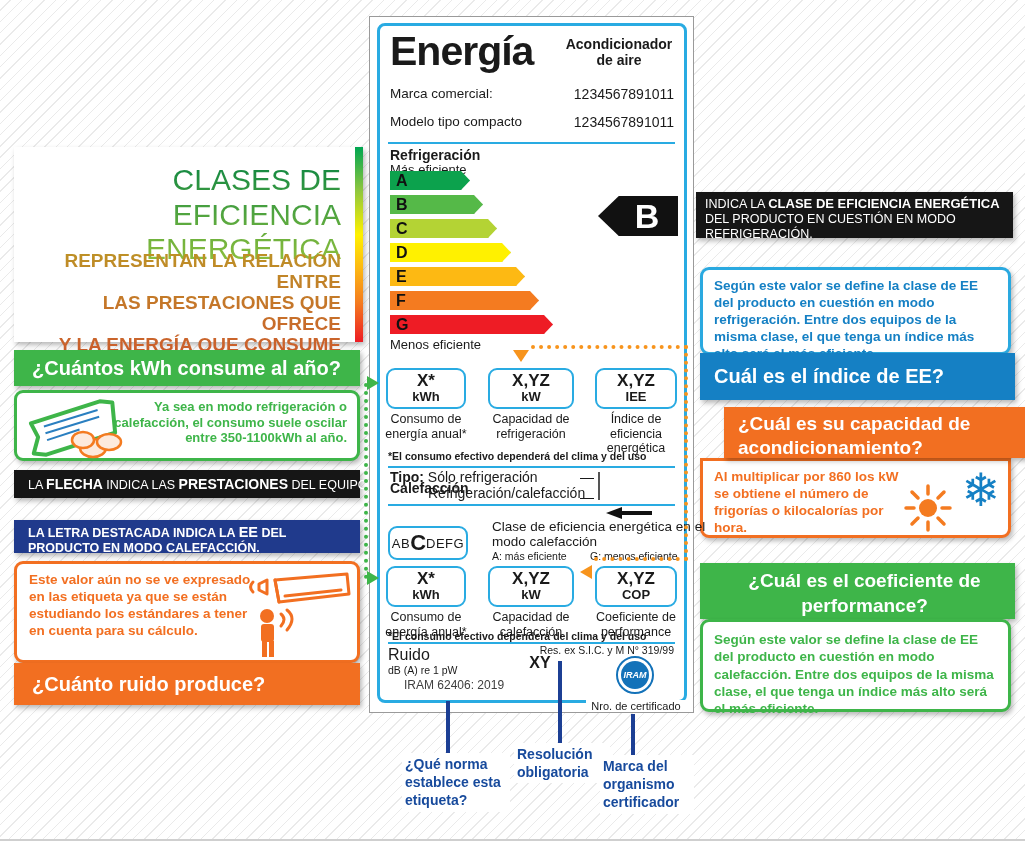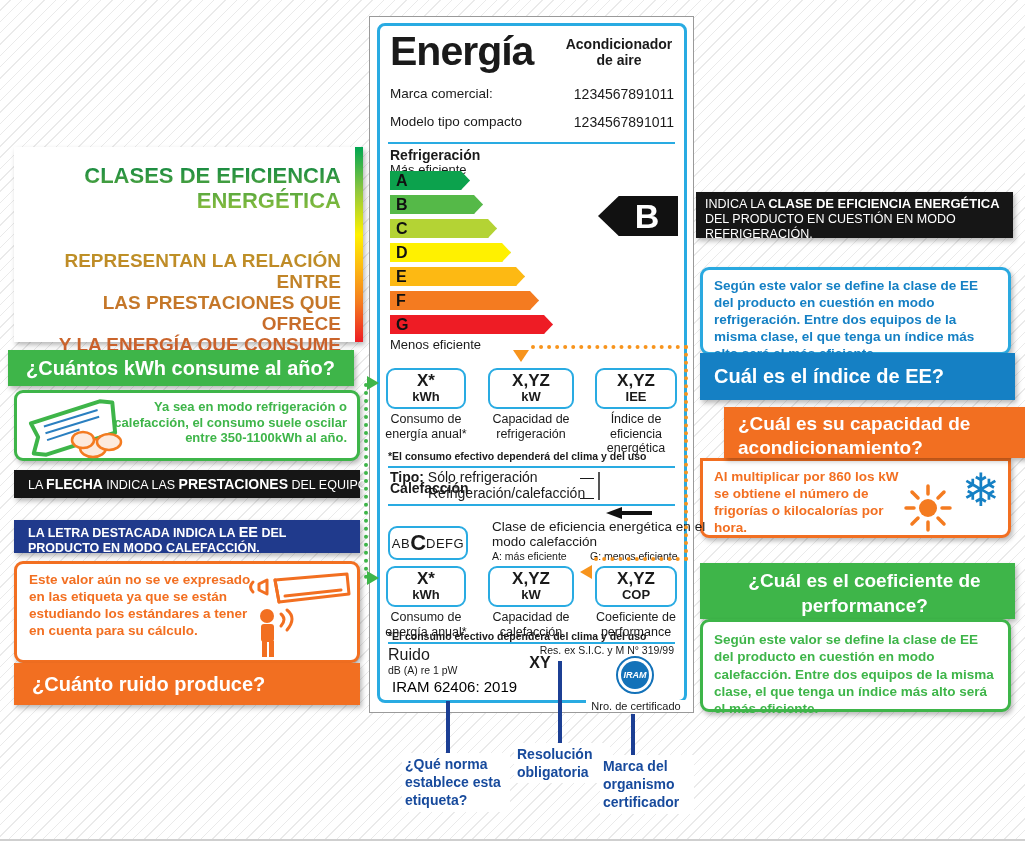--- a/index.html
+++ b/index.html
@@ -45,44 +45,44 @@
   #heat-scale-box{ left:8px; top:500px; width:80px; height:34px; border:2px solid #29abe2; border-radius:9px;
     display:flex; align-items:center; justify-content:center; background:#fff;}
   #heat-scale-box span{ font-size:13px; color:#1a1a1a; letter-spacing:.5px;}
   #heat-scale-box span.hl{ font-size:22px; font-weight:bold; letter-spacing:0;}
   .heat-head{ left:112px; top:493px; width:226px; font-size:13.5px; line-height:1.12; color:#1a1a1a;}
   .heat-note{ font-size:10.5px; color:#1a1a1a;}
   .noise-h{ left:8px; top:620px; font-size:16px; color:#1a1a1a;}
   .noise-s{ left:8px; top:638px; font-size:10.5px; color:#1a1a1a;}
   .noise-v{ left:130px; top:628px; width:60px; text-align:center; font-size:16px; font-weight:bold; color:#1a1a1a;}
   .noise-res{ right:10px; top:618px; font-size:10.5px; color:#1a1a1a;}
-  .noise-std{ left:12px; top:652px; font-size:15px; color:#000000;}
+  .noise-std{ left:24px; top:652px; font-size:12px; color:#404040;}
   #iram-logo{ left:236px; top:630px; width:38px; height:38px; border:2px solid #1372b9; border-radius:50%;
     background:#fff; display:flex; align-items:center; justify-content:center;}
   #iram-logo .disc{ width:28px; height:28px; border-radius:50%; background:#1372b9; color:#fff;
     font-size:9px; font-style:italic; font-weight:bold; display:flex; align-items:center; justify-content:center;}
   #cert-note{ left:586px; top:700px; width:100px; font-size:11px; color:#1a1a1a; z-index:4; background:#fff; text-align:center;}
 
   
   #left-card{ left:14px; top:147px; width:349px; height:195px; background:#fff; z-index:2;}
   #left-grad{ position:absolute; right:0; top:0; width:8px; height:100%;
     background:linear-gradient(180deg,#00a651 0%,#8dc63f 22%,#fff100 45%,#fdb913 62%,#f47b20 80%,#ed1c24 100%);}
   .lc-title{ position:absolute; right:22px; top:16px; width:320px; text-align:right;
-    font-size:22px; font-weight:bold; line-height:1.15; color:#1d9548;}
+    font-size:30px; font-weight:normal; line-height:1.15; color:#1d9548;}
   .lc-sub{ position:absolute; right:22px; top:104px; width:320px; text-align:right;
     font-size:19px; font-weight:bold; line-height:1.1; color:#c08a28;}
   @supports (-webkit-background-clip: text){
     .lc-title{ background-image:linear-gradient(180deg,#0f8742 0%,#94c23c 100%); -webkit-background-clip:text; background-clip:text; color:transparent;}
     .lc-sub{ background-image:linear-gradient(180deg,#bd9226 0%,#cc5c2c 100%); -webkit-background-clip:text; background-clip:text; color:transparent;}
   }
   .bar-green{ background:#3eb549; color:#fff; }
   .bar-orange{ background:#f26f21; color:#fff; }
   .bar-black{ background:#161616; color:#fff; }
   .bar-navy{ background:#203a8c; color:#fff; }
-  #kwh-bar{ left:8px; top:350px; width:346px; height:36px; font-size:20px; font-weight:bold; line-height:36px; padding-left:18px; z-index:2;}
+  #kwh-bar{ left:14px; top:350px; width:346px; height:36px; font-size:20px; font-weight:bold; line-height:36px; padding-left:18px; z-index:2;}
   #kwh-box{ left:14px; top:390px; width:346px; height:71px; background:#fff; border:3px solid #3eb549; border-radius:9px; z-index:2;}
   #kwh-box .txt{ position:absolute; right:10px; top:6px; width:238px; text-align:right;
     color:#3eb549; font-size:13px; font-weight:bold; line-height:1.2;}
   #bill-icon{ position:absolute; left:4px; top:3px; }
   #flecha-bar{ left:14px; top:470px; width:346px; height:28px; font-size:12.5px; line-height:28px; padding-left:14px; white-space:nowrap; z-index:2;}
   #flecha-bar b{ font-size:14px; }
   #letra-bar{ left:14px; top:520px; width:346px; height:33px; font-size:12.5px; font-weight:bold; line-height:1.2; padding:4px 8px 0 14px; z-index:2;}
   #letra-bar b{ font-size:14.5px; }
   #pending-box{ left:14px; top:561px; width:346px; height:102px; background:#fff; border:3px solid #f26f21; border-radius:9px; z-index:2;}
   #pending-box .txt{ position:absolute; left:12px; top:8px; width:225px; color:#f26f21; font-size:13.5px; font-weight:bold; line-height:1.25;}

